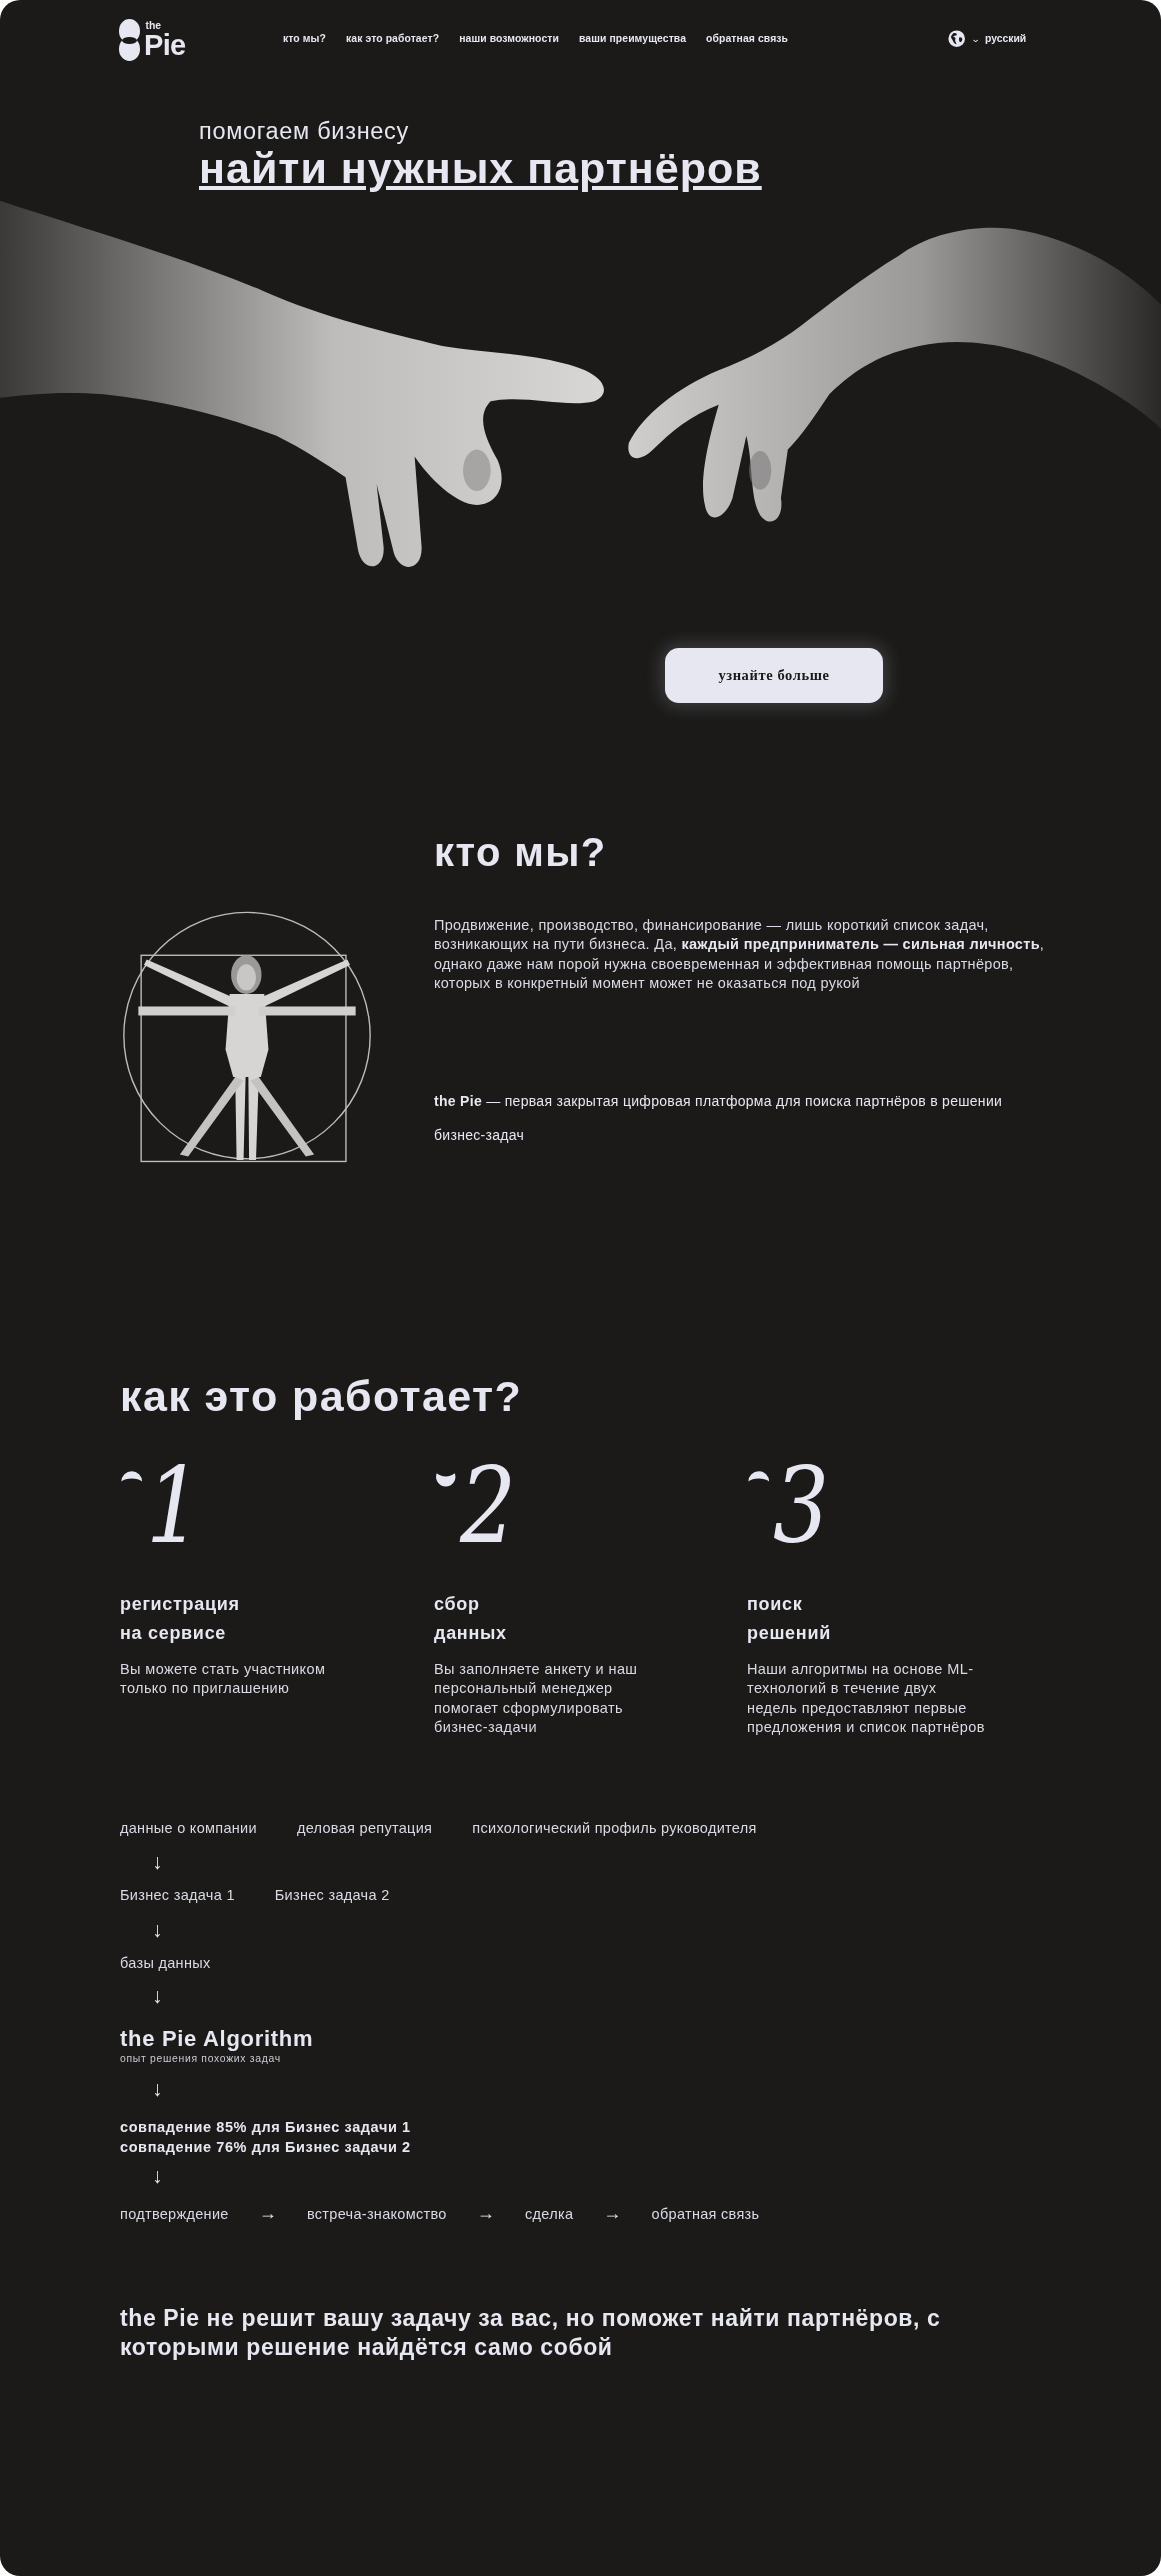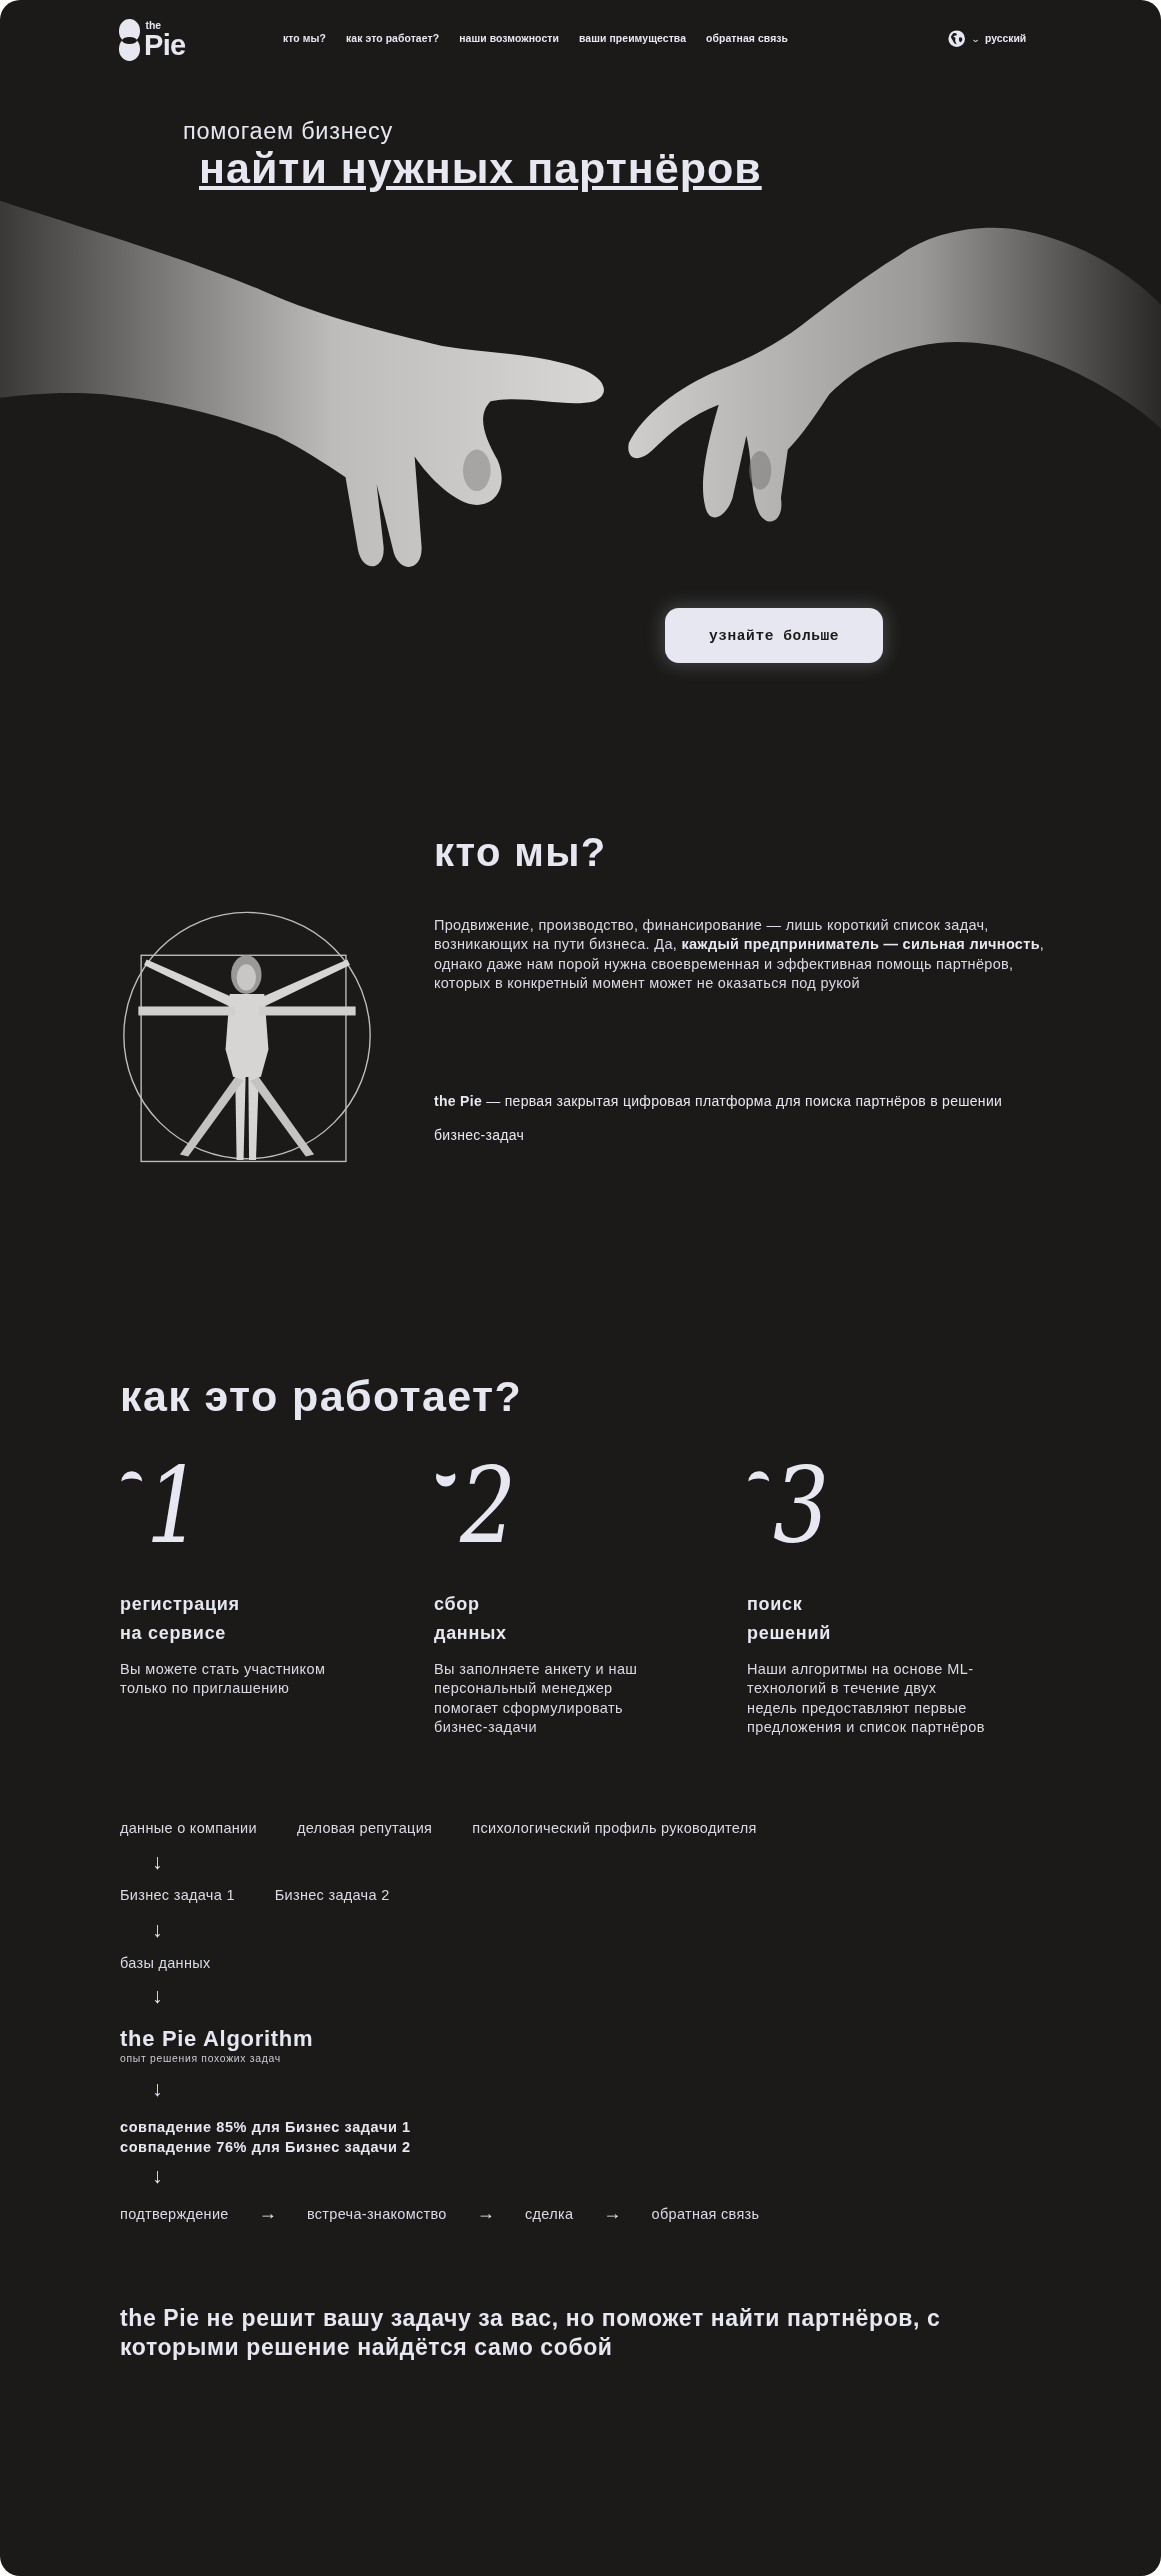--- a/index.html
+++ b/index.html
@@ -25,28 +25,29 @@
   .logo-the { font-size: 10.4px; font-weight: bold; color: #e6e7f1; margin-left: 1.4px; }
   .logo-pie { font-size: 29px; font-weight: bold; color: #e6e7f1; letter-spacing: -0.7px; }
   .nav-links { position: absolute; left: 283px; top: 32.5px; display: flex; gap: 20px; }
   .nav-link { font-size: 10.4px; font-weight: bold; color: #e6e7f1; text-decoration: none; cursor: pointer; letter-spacing: 0.1px; }
   .lang { position: absolute; left: 947px; top: 29px; display: flex; align-items: center; gap: 5.5px; cursor: pointer; }
   .globe { width: 19.4px; height: 19.4px; }
   .chev { font-size: 9px; color: #e6e7f1; transform: scaleX(1.3); }
   .lang-label { font-size: 10.4px; font-weight: bold; color: #e6e7f1; }
 
   
-  .hero-sub { position: absolute; left: 183px; top: 118px; font-size: 23.5px; color: #e6e7f1; font-weight: normal; letter-spacing: 0.7px; }
+  .hero-sub { position: absolute; left: 199px; top: 118px; font-size: 23.5px; color: #e6e7f1; font-weight: normal; letter-spacing: 0.7px; }
   .hero-title { position: absolute; left: 199px; top: 144px; font-size: 43px; font-weight: bold; color: #e6e7f1; letter-spacing: 1px; text-decoration: underline; }
   .hands { position: absolute; left: 0; top: 187px; width: 1161px; height: 387px; }
   .btn-primary {
     position: absolute; background: #e6e7f1; color: #1b1a19; border: none;
     border-radius: 14px; font-weight: bold; cursor: pointer;
     box-shadow: 0 0 16.6px 4.1px rgba(230,231,241,0.18);
-    font-family: Liberation Mono, monospace;
+    font-family: Liberation Serif, serif;
+    margin-top: 40px;
   }
   .btn-learn { left: 665px; top: 608px; width: 218px; height: 55px; font-size: 14.5px; letter-spacing: 0.6px; }
 
   
   .who-title { position: absolute; left: 434px; top: 830px; font-size: 40px; font-weight: bold; letter-spacing: 1.4px; color: #e6e7f1; }
   .vitruvian { position: absolute; left: 119px; top: 911px; width: 256px; height: 256px; }
   .p-text { position: absolute; left: 434px; font-size: 14.5px; line-height: 19.4px; color: #d9dae4; letter-spacing: 0.3px; }
   .p1 { top: 916px; width: 622px; }
   .p2 { top: 1084px; width: 622px; font-size: 14px; line-height: 34px; letter-spacing: 0.3px; color: #e6e7f1; }
   .p3 { top: 1110px; width: 622px; }

